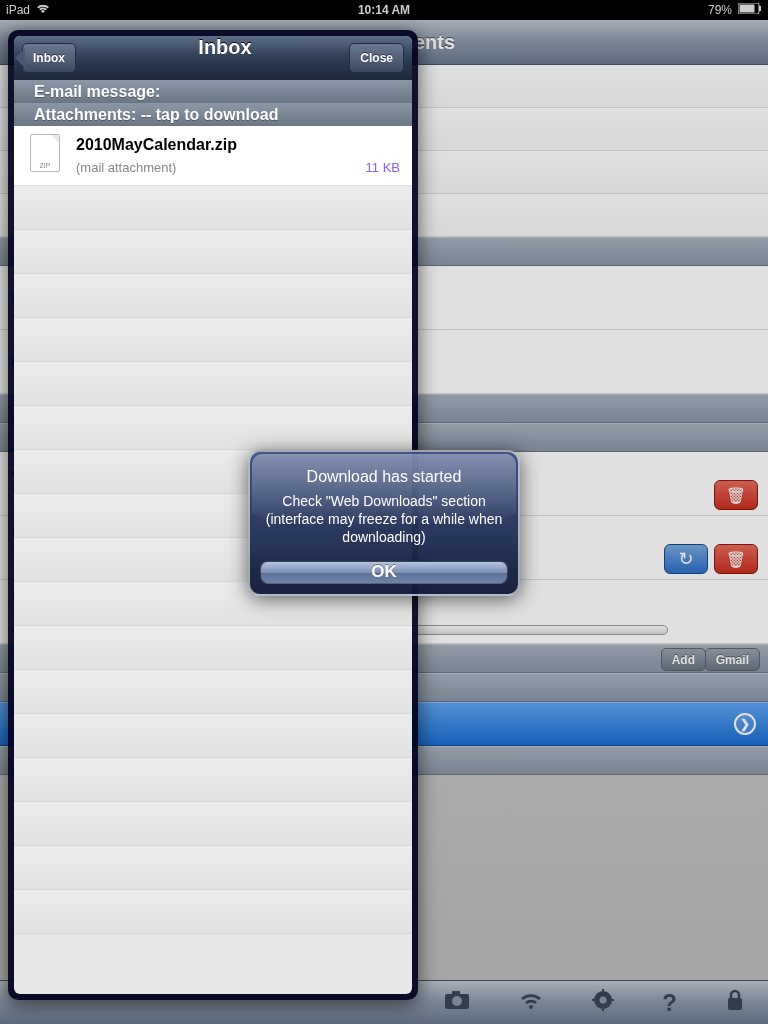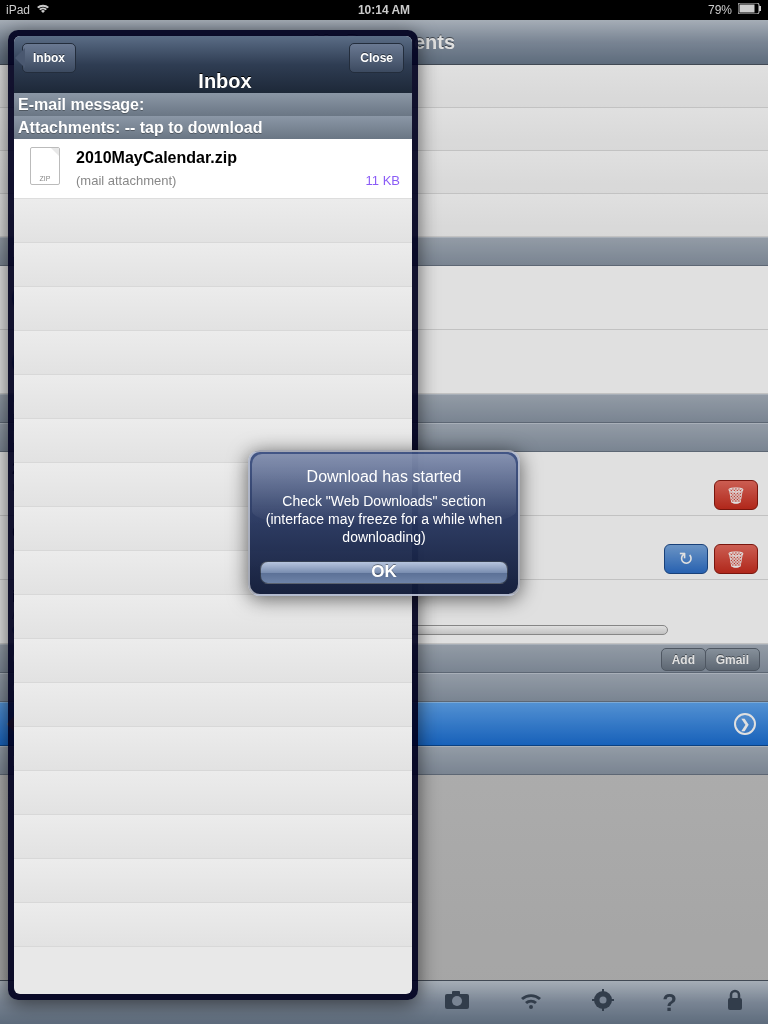--- a/index.html
+++ b/index.html
@@ -41,28 +41,28 @@
   .server-arrow { position: absolute; right: 12px; width: 22px; height: 22px; border-radius: 50%; border: 2px solid #fff; display:flex;align-items:center;justify-content:center; color:#fff; font-size:12px; background: rgba(255,255,255,0.1);}
   
   
   .toolbar { position: absolute; bottom: 0; left: 0; right: 0; height: 44px; background: linear-gradient(to bottom, #bdc6d0, #8a97a8 50%, #6b7b8e); border-top: 1px solid #4a5460; display: flex; align-items: center; justify-content: space-around; padding-left: 420px; }
   .tool-icon { color: #3a4656; font-size: 22px; }
   
   
   .popover-dim { position: absolute; left: 0; top: 0; width: 768px; height: 1004px; background: rgba(0,0,0,0.12); }
   .popover { position: absolute; left: 8px; top: 10px; width: 410px; height: 970px; border-radius: 10px; background: rgba(0,0,30,0.92); padding: 6px; box-shadow: 0 4px 20px rgba(0,0,0,0.6); }
   .popover-inner { width: 100%; height: 100%; border-radius: 6px; overflow: hidden; background: #e8e8e8; }
-  .pop-header { height: 57px; background: linear-gradient(to bottom, #5b6d86, #2f3d53 50%, #1d2838); display: flex; align-items: flex-end; justify-content: center; position: relative; padding-left: 24px; }
+  .pop-header { height: 44px; background: linear-gradient(to bottom, #5b6d86, #2f3d53 50%, #1d2838); display: flex; align-items: flex-start; justify-content: center; position: relative; padding-left: 24px; }
   .pop-title { color: #fff; font-weight: bold; font-size: 20px; text-shadow: 0 -1px 0 #000; }
   .pop-btn { position: absolute; top: 7px; height: 30px; padding: 0 10px; border-radius: 5px; background: linear-gradient(to bottom, #6a7992, #3c4a60); border: 1px solid #232d3c; color: #fff; font-size: 12px; font-weight: bold; display:flex;align-items:center; text-shadow: 0 -1px 0 rgba(0,0,0,0.5); }
   .pop-btn.left { left: 8px; border-radius: 5px; }
   .pop-btn.left::before { content:""; position:absolute; left:-8px; top:4px; width:0;height:0; border-top:10px solid transparent; border-bottom:10px solid transparent; border-right:10px solid #4a5870;}
   .pop-btn.right { right: 8px; }
   
-  .pop-section { height: 23px; background: linear-gradient(to bottom, #8b97a6, #6a7684); color: #fff; font-weight: bold; font-size: 16px; padding-left: 4px; display: flex; align-items: center; text-shadow: 0 1px 0 rgba(0,0,0,0.3); }
+  .pop-section { height: 23px; background: linear-gradient(to bottom, #8b97a6, #6a7684); color: #fff; font-weight: bold; font-size: 16px; padding-left: 20px; display: flex; align-items: center; text-shadow: 0 1px 0 rgba(0,0,0,0.3); }
   .msg-row { background: #fff; padding: 8px 10px 8px 62px; border-bottom: 1px solid #ddd; position: relative; }
   .clip-icon { position: absolute; left: 12px; top: 10px; width: 40px; height: 40px; border: 1px solid #ccc; border-radius: 4px; background: #f8f8f8; display:flex;align-items:center;justify-content:center; font-size:22px; color:#888; transform: rotate(-5deg);}
   .msg-from { font-weight: bold; font-size: 15px; }
   .msg-subj { color: #777; font-size: 14px; }
   .msg-date { color: #777; font-size: 12px; }
   
   .att-row { background: #fff; padding: 10px 10px 10px 62px; border-bottom: 1px solid #ddd; position: relative; }
   .zip-icon { position: absolute; left: 16px; top: 8px; width: 30px; height: 38px; background: #fff; border: 1px solid #bbb; border-radius: 2px; }
   .zip-icon::before { content:""; position:absolute; right:0; top:0; width:0;height:0; border-top:8px solid #e8e8e8; border-left:8px solid transparent;}
   .zip-icon::after { content:"ZIP"; position:absolute; bottom:2px; left:0; right:0; text-align:center; font-size:7px; color:#888;}

